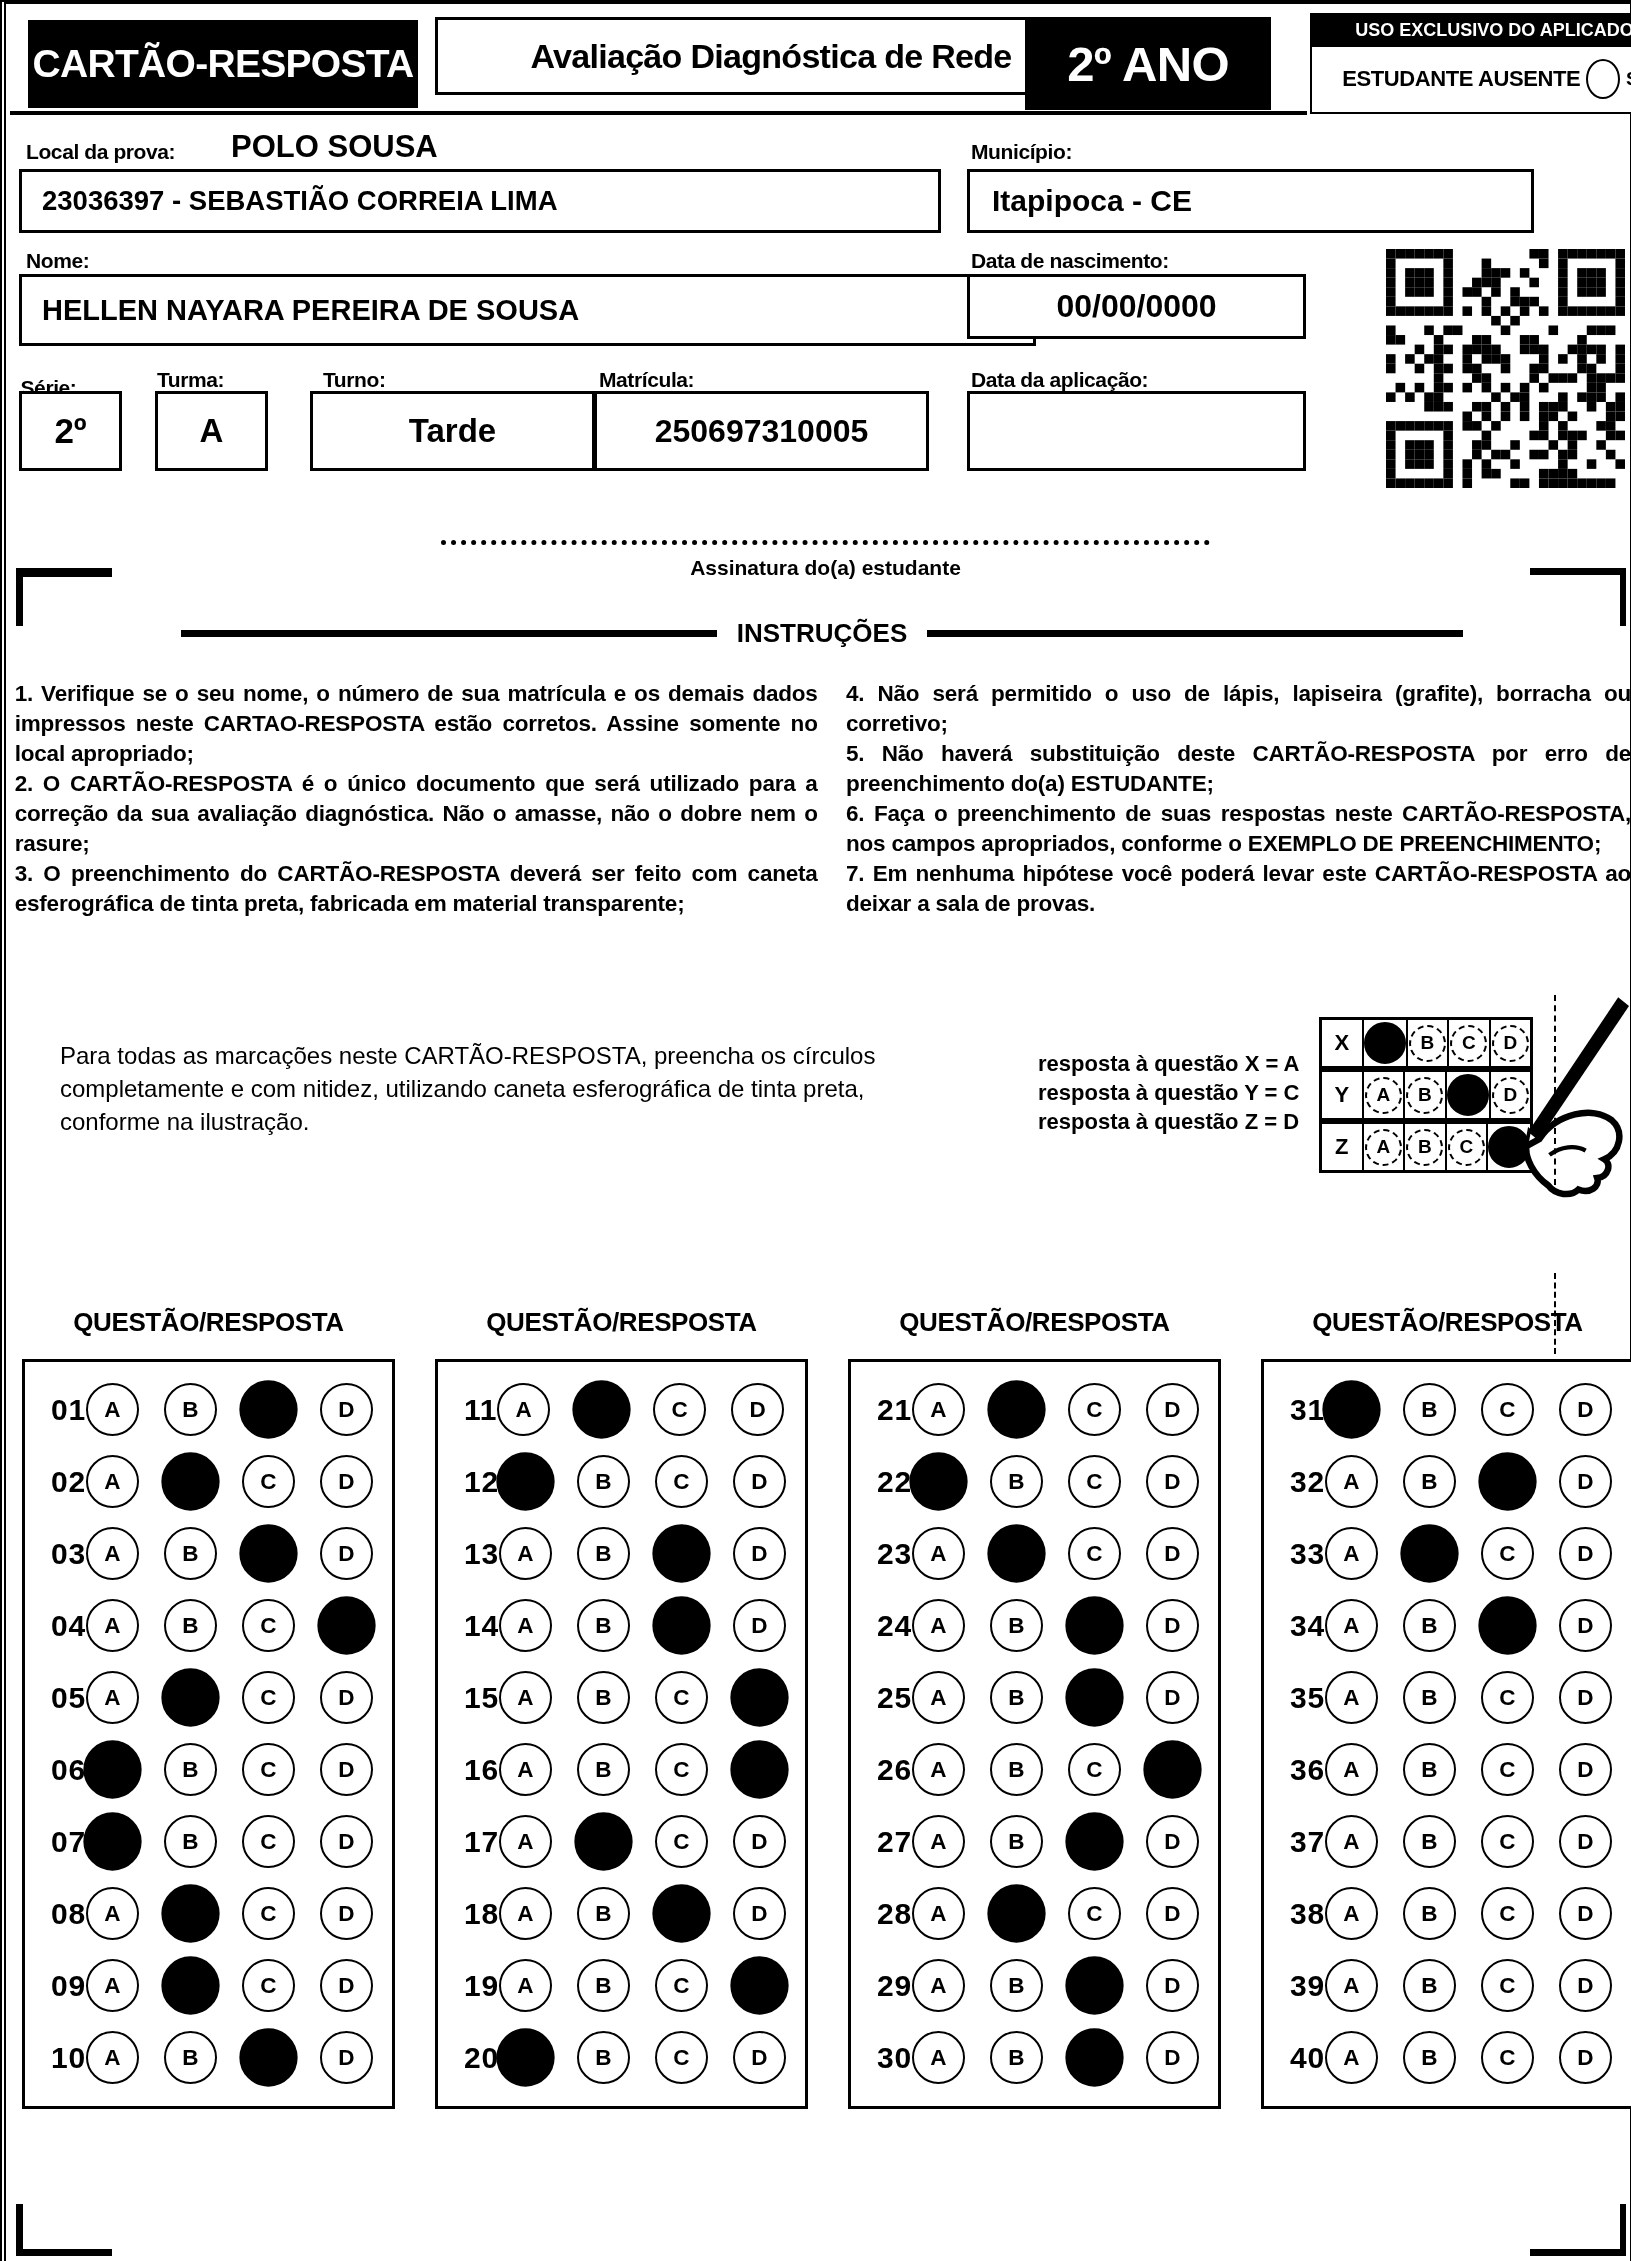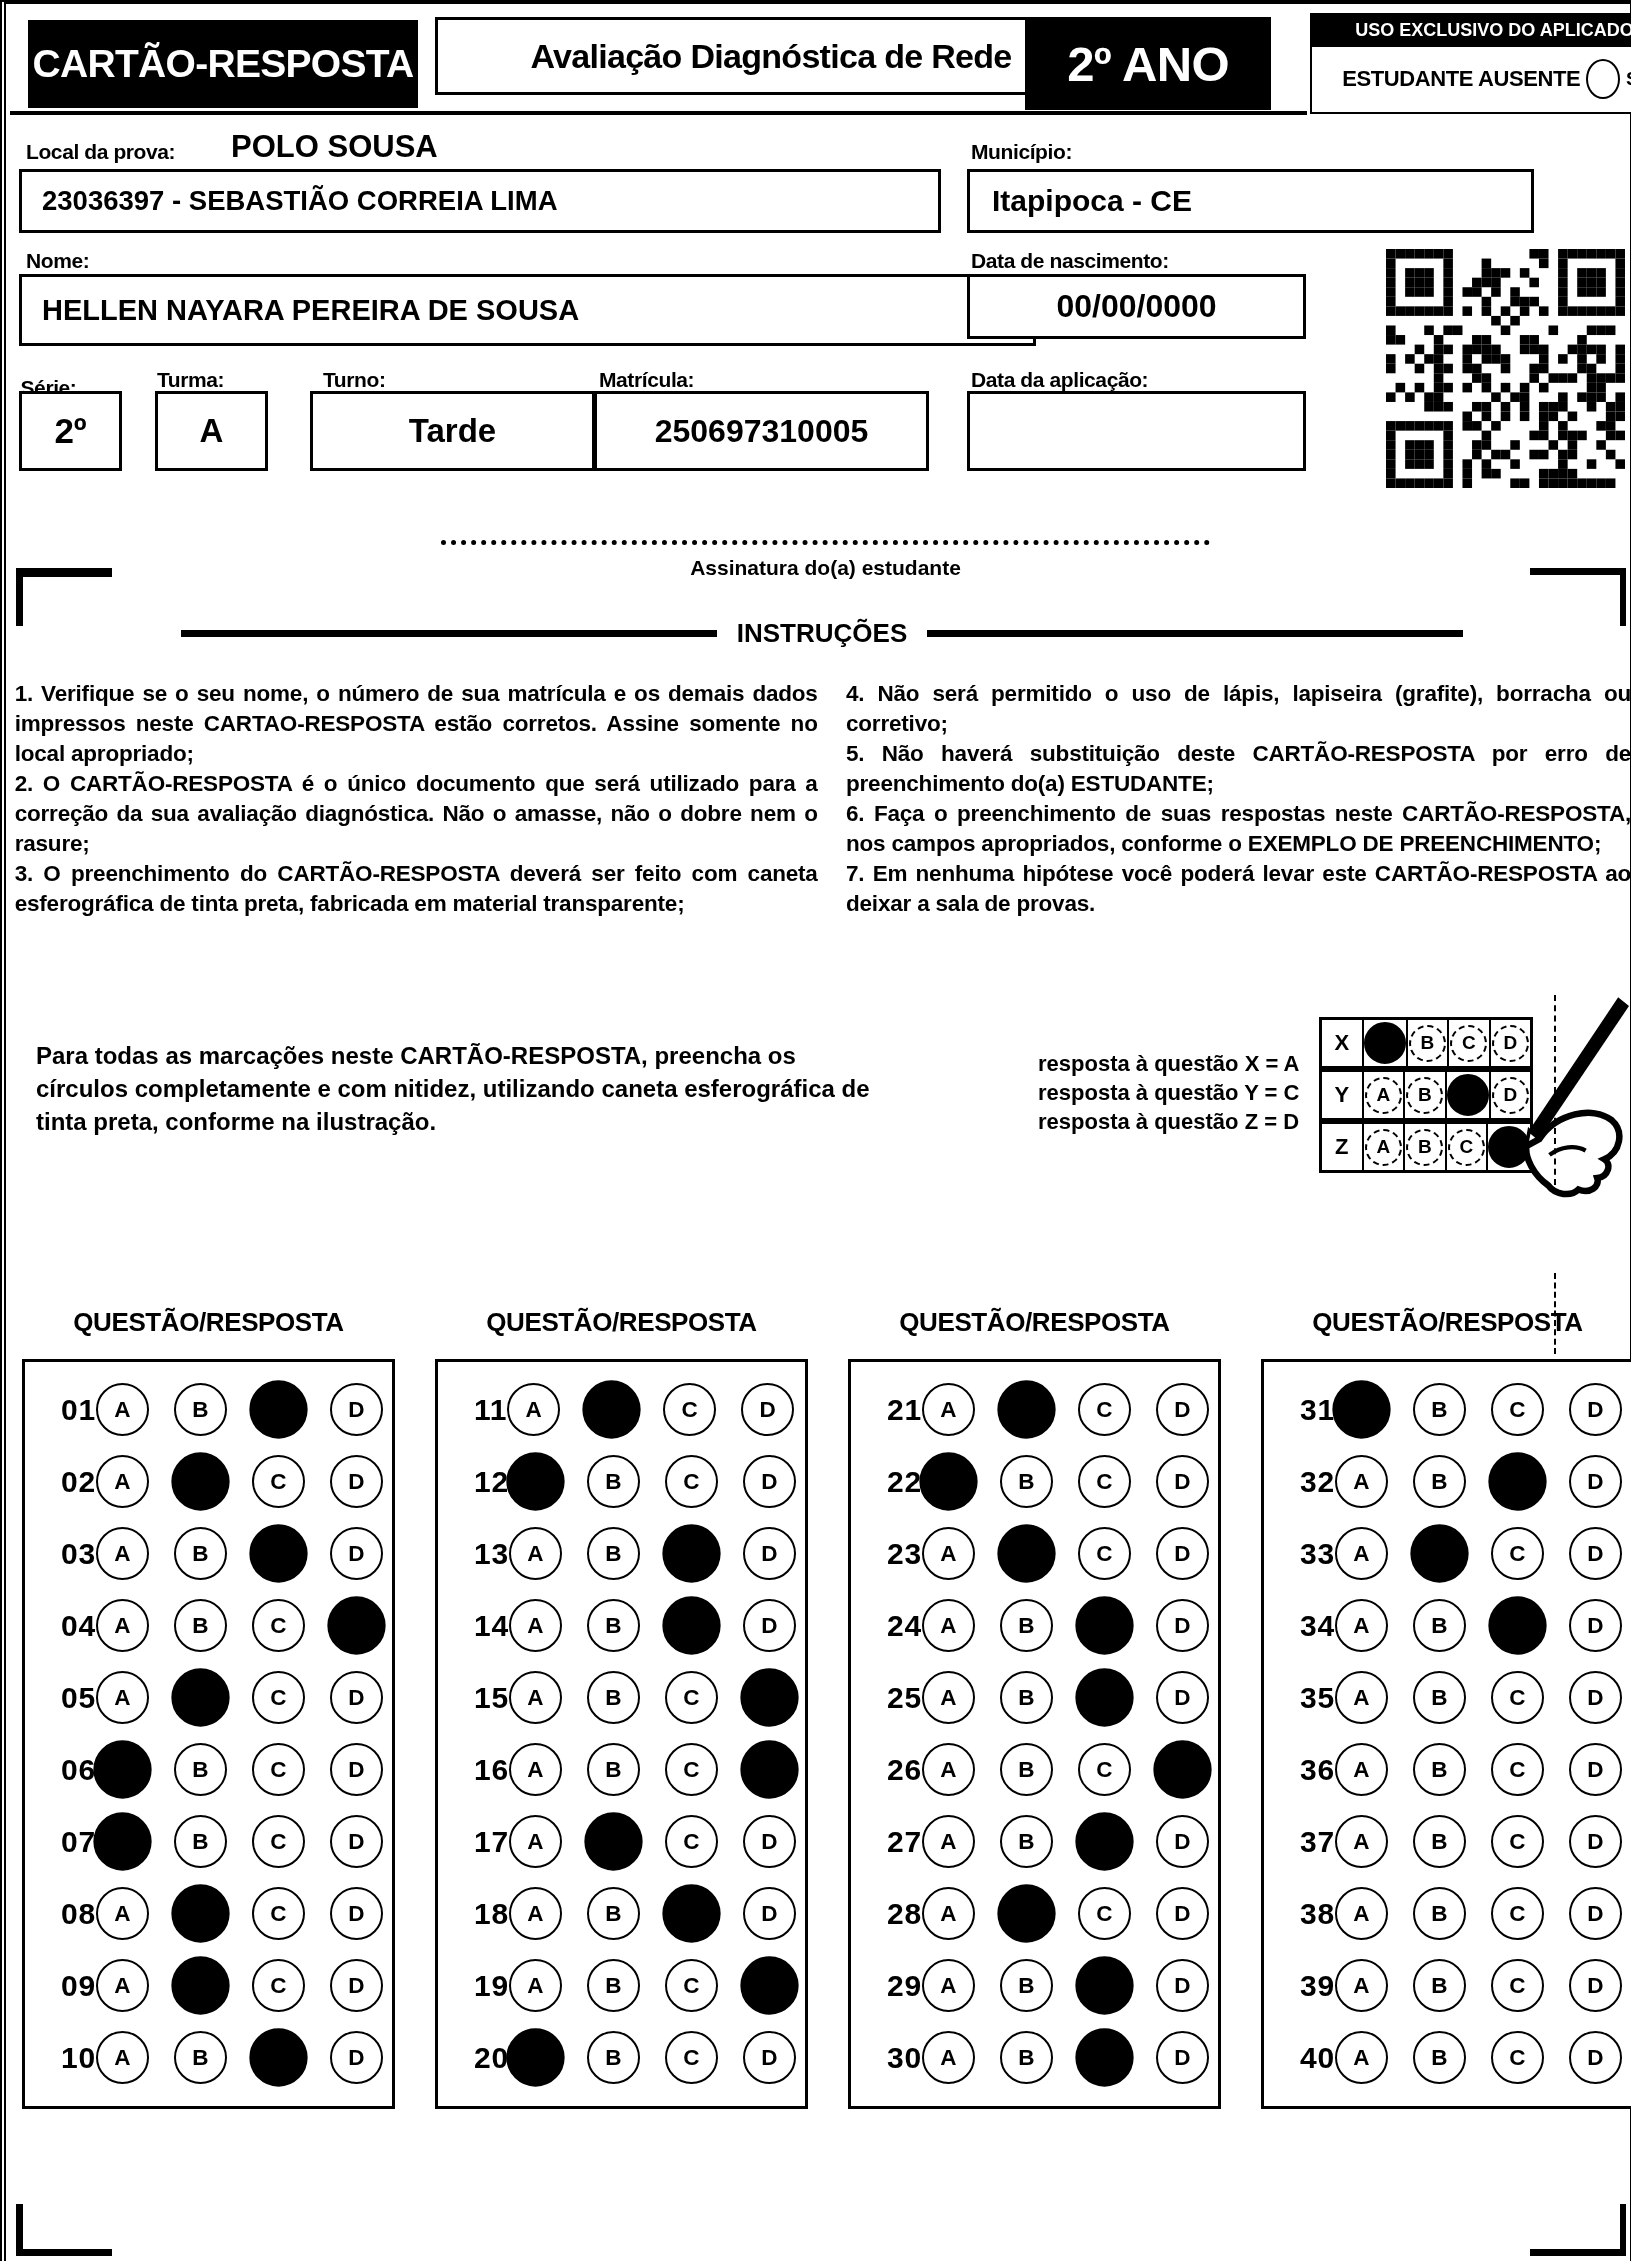--- a/index.html
+++ b/index.html
@@ -13,21 +13,21 @@
   .val-center{justify-content:center;}
   .hline{background:#000;}
   .dotline{border-top:5px dotted #000;}
   .instr-col{font-weight:bold;font-size:22.5px;line-height:30px;text-align:justify;letter-spacing:-0.2px;}
   .instr-col p{margin:0;}
   .legend-line{font-weight:bold;font-size:22px;line-height:29px;text-align:left;}
   .bubble{border:2.2px solid #000;border-radius:50%;display:flex;align-items:center;justify-content:center;
           font-weight:bold;background:#fff;}
   .bubble.filled{background:#000;border-color:#000;transform:scale(1.1);}
   .acol-box{border:3.6px solid #000;background:#fff;}
-  .arow{display:flex;align-items:center;height:72px;padding-left:36px;}
+  .arow{display:flex;align-items:center;height:72px;padding-left:26px;}
   .arow .qnum{width:67px;font-size:30px;font-weight:bold;letter-spacing:0.7px;}
   .arow .bubble{width:49px;height:49px;font-size:22.5px;margin-right:25px;flex:none;}
   .ex-grid{border:3.6px solid #000;background:#fff;display:flex;flex-direction:column;}
   .ex-row{display:flex;flex:1;border-top:6.5px solid #000;}
   .ex-row:first-child{border-top:none;}
   .ex-cell{flex:1;border-left:2.2px solid #000;display:flex;align-items:center;justify-content:center;position:relative;}
   .ex-cell:first-child{border-left:none;}
   .ex-label{font-weight:bold;font-size:22px;}
   .ex-bubble{width:33px;height:33px;border:2.2px dashed #000;border-radius:50%;display:flex;align-items:center;
              justify-content:center;font-weight:bold;font-size:19px;background:#fff;}
@@ -428,21 +428,21 @@
       <p>2. O CARTÃO-RESPOSTA é o único documento que será utilizado para a correção da sua avaliação diagnóstica. Não o amasse, não o dobre nem o rasure;</p>
       <p>3. O preenchimento do CARTÃO-RESPOSTA deverá ser feito com caneta esferográfica de tinta preta, fabricada em material transparente;</p>
     </div>
   <div class="abs instr-col" style="left:840px;top:675px;width:785px;" id="instr-right">
       <p>4. Não será permitido o uso de lápis, lapiseira (grafite), borracha ou corretivo;</p>
       <p>5. Não haverá substituição deste CARTÃO-RESPOSTA por erro de preenchimento do(a) ESTUDANTE;</p>
       <p>6. Faça o preenchimento de suas respostas neste CARTÃO-RESPOSTA, nos campos apropriados, conforme o EXEMPLO DE PREENCHIMENTO;</p>
       <p>7. Em nenhuma hipótese você poderá levar este CARTÃO-RESPOSTA ao deixar a sala de provas.</p>
     </div>
 
-  <div class="abs" style="left:30px;top:1035px;width:855px;font-weight:bold;font-size:24px;line-height:33px;">Para todas as marcações neste CARTÃO-RESPOSTA, preencha os círculos completamente e com nitidez, utilizando caneta esferográfica de tinta preta, conforme na ilustração.</div>
+  <div class="abs" style="left:54px;top:1035px;width:855px;font-weight:normal;font-size:24px;line-height:33px;">Para todas as marcações neste CARTÃO-RESPOSTA, preencha os círculos completamente e com nitidez, utilizando caneta esferográfica de tinta preta, conforme na ilustração.</div>
 
   <div class="abs" style="left:1032px;top:1045px;width:275px;" id="legend">
       <div class="legend-line">resposta à questão X = A</div>
       <div class="legend-line">resposta à questão Y = C</div>
       <div class="legend-line">resposta à questão Z = D</div>
     </div>
 
   <div class="abs ex-grid" style="left:1313px;top:1013px;width:214px;height:156px;" id="ex-grid">
       <div class="ex-row">
         <div class="ex-cell">

